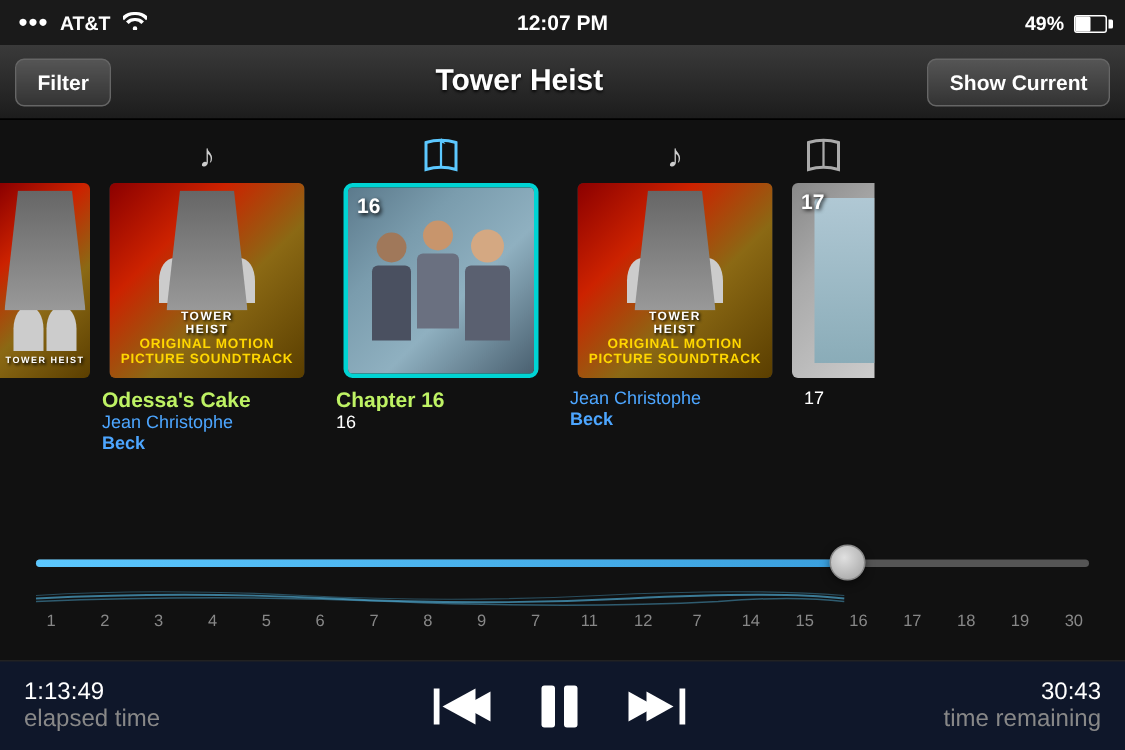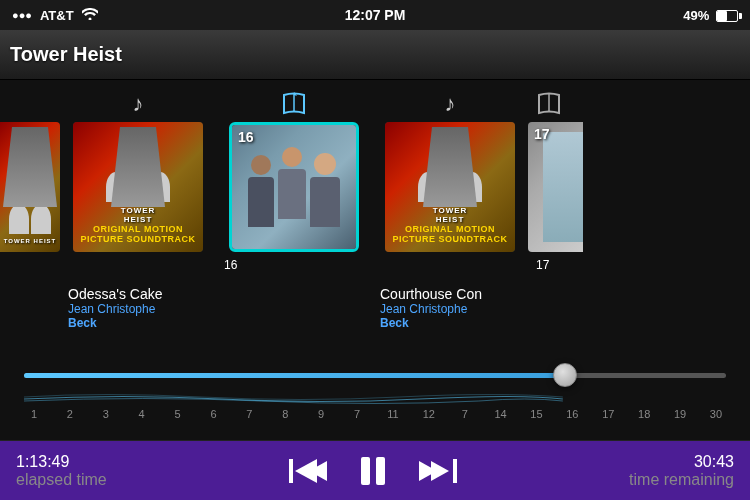--- a/index.html
+++ b/index.html
@@ -222,26 +222,25 @@
       width: 26px;
     }
 
     .media-info {
       margin-top: 6px;
       text-align: left;
       width: 140px;
     }
     .media-title {
       font-size: 14px;
-      font-weight: 400;
-      color: #ffffff;
+      font-weight: 700;
+      color: #bef264;
       white-space: nowrap;
       overflow: hidden;
       text-overflow: ellipsis;
-      margin-top: 28px;
     }
     .media-subtitle {
       font-size: 12px;
       color: #4da6ff;
       white-space: nowrap;
       overflow: hidden;
       text-overflow: ellipsis;
     }
     .media-sub2 {
       font-size: 12px;
@@ -319,21 +318,21 @@
       font-size: 11px;
       color: #888;
       width: 20px;
       text-align: center;
     }
 
     
     #controls-area {
       width: 750px;
       height: 60px;
-      background: #4c1d95;
+      background: #0f172a;
       display: flex;
       align-items: center;
       justify-content: space-between;
       padding: 0 16px;
       border-top: 1px solid #222;
     }
 
     .time-display {
       text-align: left;
       min-width: 100px;
@@ -419,21 +418,23 @@
   <div id="status-right">
     <span>49%</span>
     <span style="display:inline-block;width:22px;height:12px;border:1.5px solid #fff;border-radius:2px;vertical-align:middle;margin-left:3px;position:relative;">
       <span style="display:block;width:49%;height:100%;background:#fff;border-radius:1px;"></span>
       <span style="position:absolute;right:-5px;top:50%;transform:translateY(-50%);width:3px;height:6px;background:#fff;border-radius:0 1px 1px 0;"></span>
     </span>
   </div>
 </div>
 
 <div id="nav-bar">
+  <button class="nav-button">Filter</button>
   <span id="nav-title">Tower Heist</span>
+  <button id="show-current-btn" class="nav-button">Show Current</button>
 </div>
 
 <div id="content-area">
 
   <div class="partial-item-left">
     <div class="media-icon" style="width:60px;"></div>
     <div class="partial-thumb">
       <div class="soundtrack-cover" style="width:60px;">
         <div class="soundtrack-tower"></div>
         <div class="soundtrack-people">
@@ -488,40 +489,40 @@
             <div class="figure-body" style="background:#6a7080;"></div>
           </div>
           <div class="figure">
             <div class="figure-head figure-head-3"></div>
             <div class="figure-body figure-body-2" style="background:#5a6070;"></div>
           </div>
         </div>
       </div>
     </div>
     <div class="media-info">
+      <div class="media-title">Chapter 16</div>
       <div class="media-subtitle" style="color:#fff;">16</div>
     </div>
   </div>
 
   <div class="media-item">
     <div class="media-icon note-icon">♪</div>
     <div class="media-thumb">
       <div class="soundtrack-cover">
         <div class="soundtrack-tower"></div>
         <div class="soundtrack-people">
           <div class="soundtrack-person"></div>
           <div class="soundtrack-person"></div>
           <div class="soundtrack-person"></div>
         </div>
         <div class="soundtrack-title">TOWER<br>HEIST</div>
         <div class="soundtrack-cover-text">ORIGINAL MOTION PICTURE SOUNDTRACK</div>
       </div>
     </div>
     <div class="media-info">
-      <div class="media-title">Courthouse Con</div>
       <div class="media-subtitle">Jean Christophe</div>
       <div class="media-sub2">Beck</div>
     </div>
   </div>
 
   <div class="partial-right">
     <div class="media-icon book-icon" style="padding-left:8px;">
       <svg width="26" height="24" viewBox="0 0 26 24">
         <path d="M3 3 Q13 0 23 3 L23 21 Q13 18 3 21 Z" fill="none" stroke="#aaa" stroke-width="2"></path>
         <path d="M13 1 L13 20" stroke="#aaa" stroke-width="1.5"></path>

